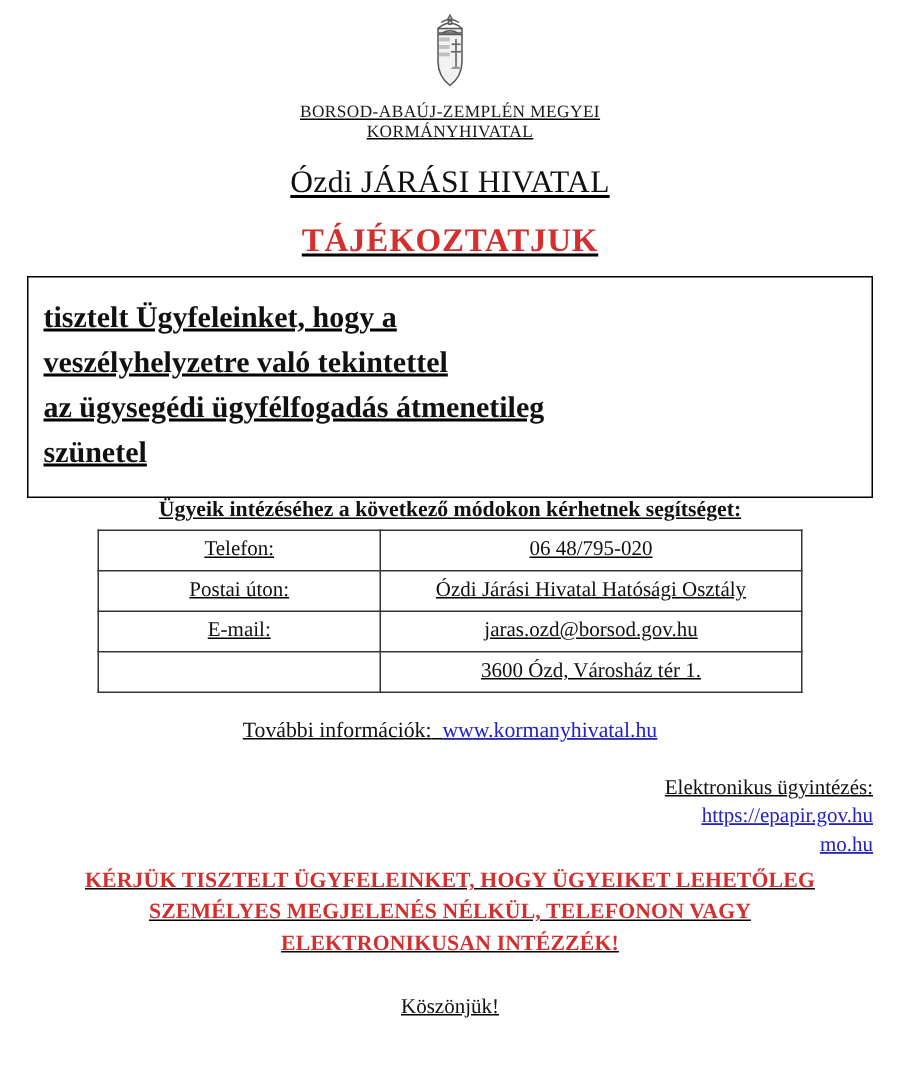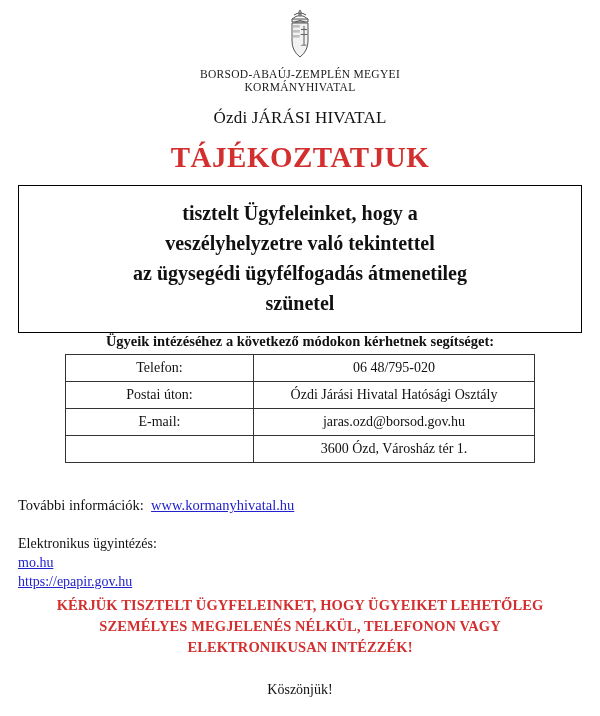--- a/index.html
+++ b/index.html
@@ -13,20 +13,21 @@
     font-family: "Liberation Serif", serif;
     color: #000000;
     overflow: hidden;
   }
   .page {
     width: 600px;
     height: 665px;
     position: relative;
     box-sizing: border-box;
     padding: 0 18px;
+    text-decoration: underline;
   }
 
   
   .crest-wrap {
     text-align: center;
     padding-top: 8px;
   }
   .crest {
     display: inline-block;
     width: 40px;
@@ -40,42 +41,41 @@
     font-size: 11.5px;
     letter-spacing: 0.3px;
     line-height: 13px;
     color: #1a1a1a;
   }
   .org-line.second {
     margin-top: 0px;
   }
   .district {
     text-align: center;
-    font-size: 17px;
+    font-size: 21px;
     margin-top: 14px;
     color: #111111;
     letter-spacing: 0.2px;
   }
 
   
   .notice-title {
     text-align: center;
     color: #d32f2f;
-    font-size: 29px;
+    font-size: 22px;
     font-weight: bold;
     margin-top: 13px;
     letter-spacing: 0.5px;
   }
 
   
   .message-box {
     border: 1px solid #000000;
     margin-top: 11px;
     padding: 12px 10px 14px 10px;
-    text-align: center;
   }
   .message-box .line {
     font-size: 20px;
     font-weight: bold;
     line-height: 30px;
     color: #111111;
   }
 
   
   .lead {
@@ -99,33 +99,34 @@
     text-align: center;
     color: #111111;
     height: 20px;
   }
   table.contacts td.label {
     width: 175px;
   }
 
   
   .info-line {
+    text-align: center;
     font-size: 14.5px;
-    margin-top: 34px;
+    margin-top: 17px;
     color: #111111;
   }
   .info-line .lbl {
     font-weight: normal;
   }
   a.link, .link {
     color: #2222cc;
     text-decoration: underline;
   }
   .eugy {
-    text-align: left;
+    text-align: right;
     font-size: 14px;
     margin-top: 20px;
     line-height: 19px;
     color: #111111;
   }
   .eugy .l {
     display: block;
   }
 
   
@@ -222,22 +223,22 @@
     </tbody>
   </table>
 
   <div class="info-line">
     <span class="lbl">További információk:</span>
     <span>&nbsp;</span><a class="link" href="#">www.kormanyhivatal.hu</a>
   </div>
 
   <div class="eugy">
     <span class="l">Elektronikus ügyintézés:</span>
+    <a class="link l" href="#">https://epapir.gov.hu</a>
     <a class="link l" href="#">mo.hu</a>
-    <a class="link l" href="#">https://epapir.gov.hu</a>
   </div>
 
   <div class="emphasis">
     <div>KÉRJÜK TISZTELT ÜGYFELEINKET, HOGY ÜGYEIKET LEHETŐLEG</div>
     <div>SZEMÉLYES MEGJELENÉS NÉLKÜL, TELEFONON VAGY</div>
     <div>ELEKTRONIKUSAN INTÉZZÉK!</div>
   </div>
 
   <div class="thanks">Köszönjük!</div>
 

